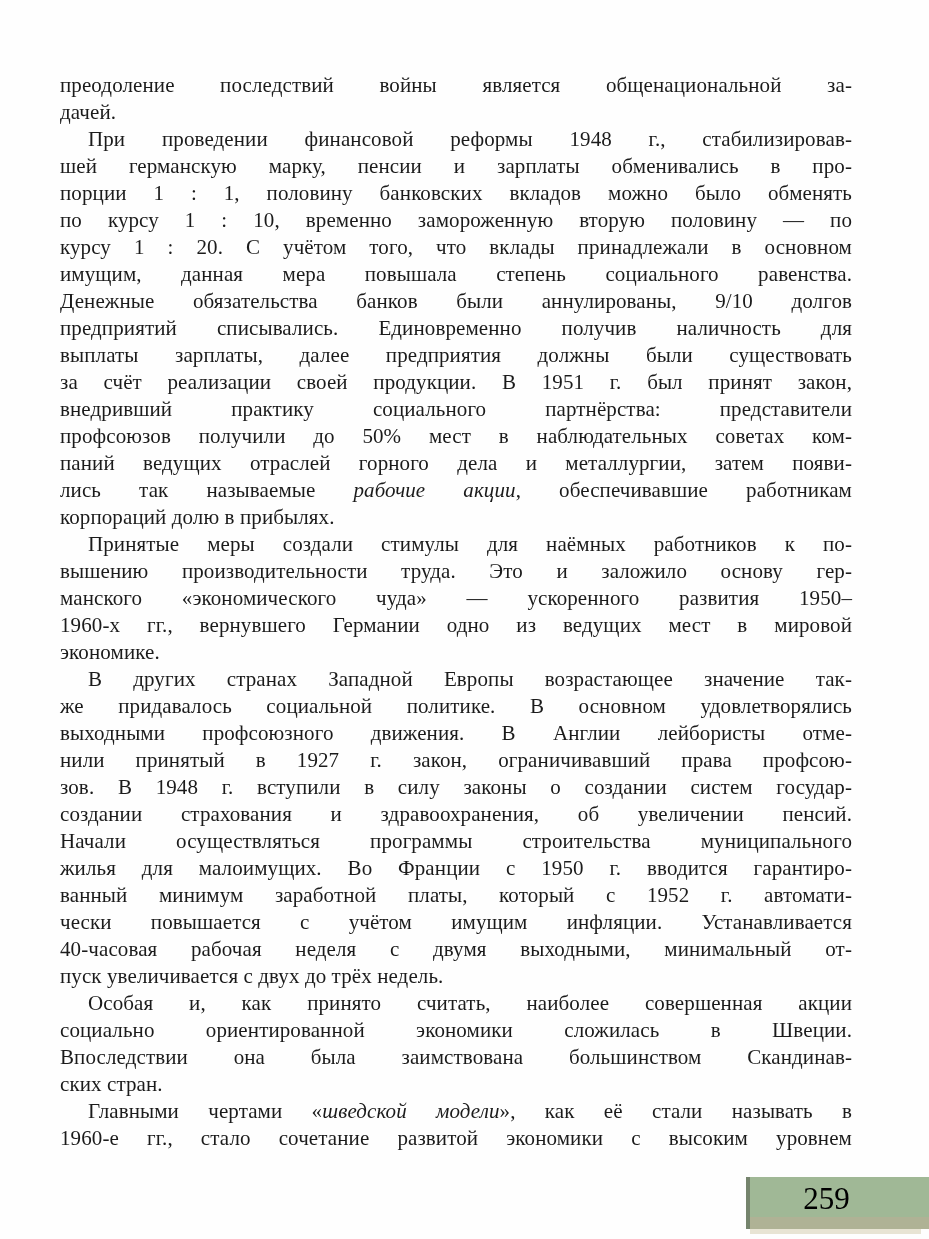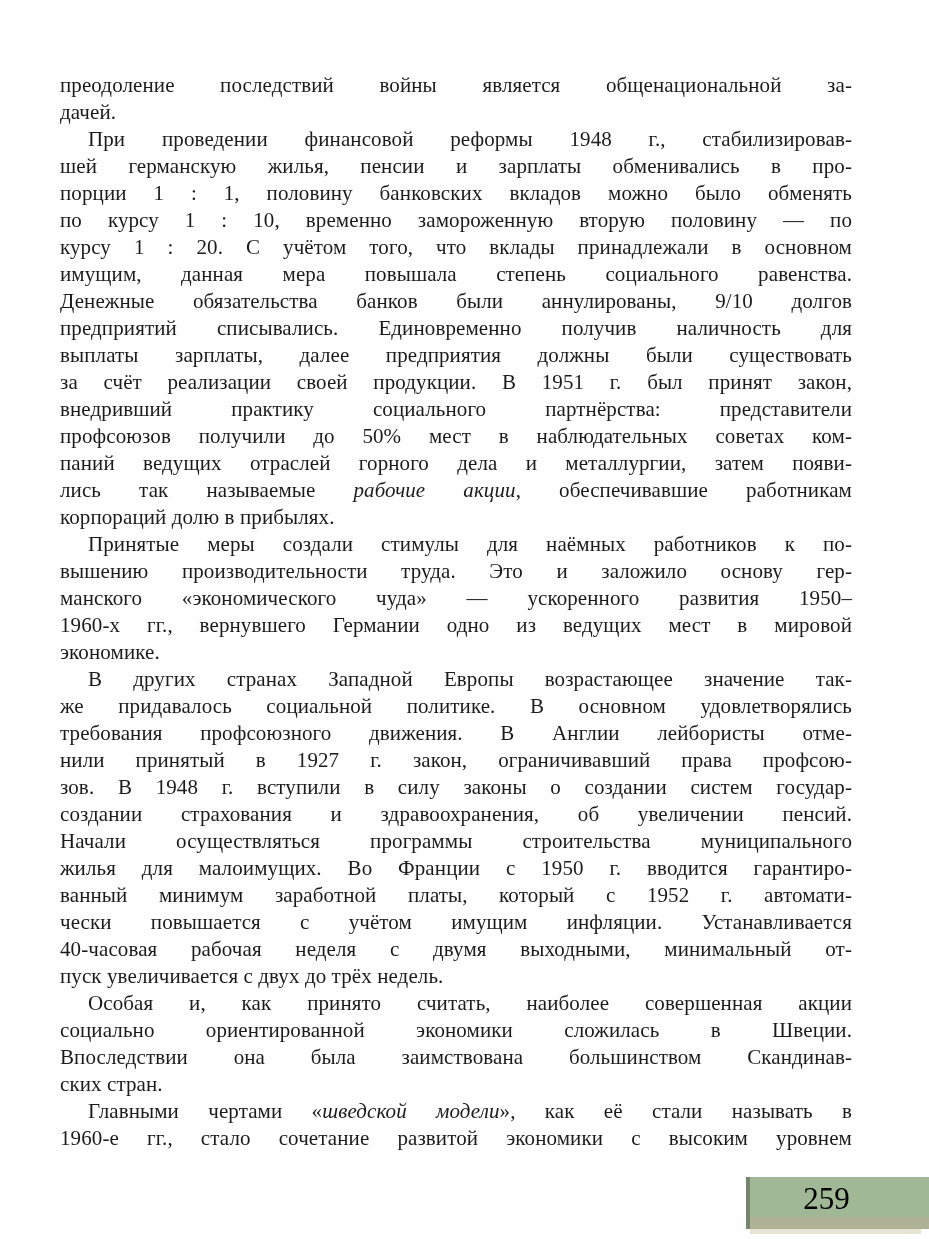--- a/index.html
+++ b/index.html
@@ -68,42 +68,42 @@
   }
 </style>
 </head>
 <body>
 
 <div class="page">
   <div class="text-block">
     <div class="line">преодоление последствий войны является общенациональной за-</div>
     <div class="line end">дачей.</div>
     <div class="line indent">При проведении финансовой реформы 1948 г., стабилизировав-</div>
-    <div class="line">шей германскую жилья, пенсии и зарплаты обменивались в про-</div>
+    <div class="line">шей германскую марку, пенсии и зарплаты обменивались в про-</div>
     <div class="line">порции 1 : 1, половину банковских вкладов можно было обменять</div>
     <div class="line">по курсу 1 : 10, временно замороженную вторую половину — по</div>
     <div class="line">курсу 1 : 20. С учётом того, что вклады принадлежали в основном</div>
     <div class="line">имущим, данная мера повышала степень социального равенства.</div>
     <div class="line">Денежные обязательства банков были аннулированы, 9/10 долгов</div>
     <div class="line">предприятий списывались. Единовременно получив наличность для</div>
     <div class="line">выплаты зарплаты, далее предприятия должны были существовать</div>
     <div class="line">за счёт реализации своей продукции. В 1951 г. был принят закон,</div>
     <div class="line">внедривший практику социального партнёрства: представители</div>
     <div class="line">профсоюзов получили до 50% мест в наблюдательных советах ком-</div>
     <div class="line">паний ведущих отраслей горного дела и металлургии, затем появи-</div>
     <div class="line"><span>лись так называемые </span><i>рабочие акции</i><span>, обеспечивавшие работникам</span></div>
     <div class="line end">корпораций долю в прибылях.</div>
     <div class="line indent">Принятые меры создали стимулы для наёмных работников к по-</div>
     <div class="line">вышению производительности труда. Это и заложило основу гер-</div>
     <div class="line">манского «экономического чуда» — ускоренного развития 1950–</div>
     <div class="line">1960-х гг., вернувшего Германии одно из ведущих мест в мировой</div>
     <div class="line end">экономике.</div>
     <div class="line indent">В других странах Западной Европы возрастающее значение так-</div>
     <div class="line">же придавалось социальной политике. В основном удовлетворялись</div>
-    <div class="line">требования профсоюзного движения. В Англии лейбористы отме-</div>
+    <div class="line">выходными профсоюзного движения. В Англии лейбористы отме-</div>
     <div class="line">нили принятый в 1927 г. закон, ограничивавший права профсою-</div>
     <div class="line">зов. В 1948 г. вступили в силу законы о создании систем государ-</div>
     <div class="line">создании страхования и здравоохранения, об увеличении пенсий.</div>
     <div class="line">Начали осуществляться программы строительства муниципального</div>
     <div class="line">жилья для малоимущих. Во Франции с 1950 г. вводится гарантиро-</div>
     <div class="line">ванный минимум заработной платы, который с 1952 г. автомати-</div>
     <div class="line">чески повышается с учётом имущим инфляции. Устанавливается</div>
     <div class="line">40-часовая рабочая неделя с двумя выходными, минимальный от-</div>
     <div class="line end">пуск увеличивается с двух до трёх недель.</div>
     <div class="line indent">Особая и, как принято считать, наиболее совершенная акции</div>

